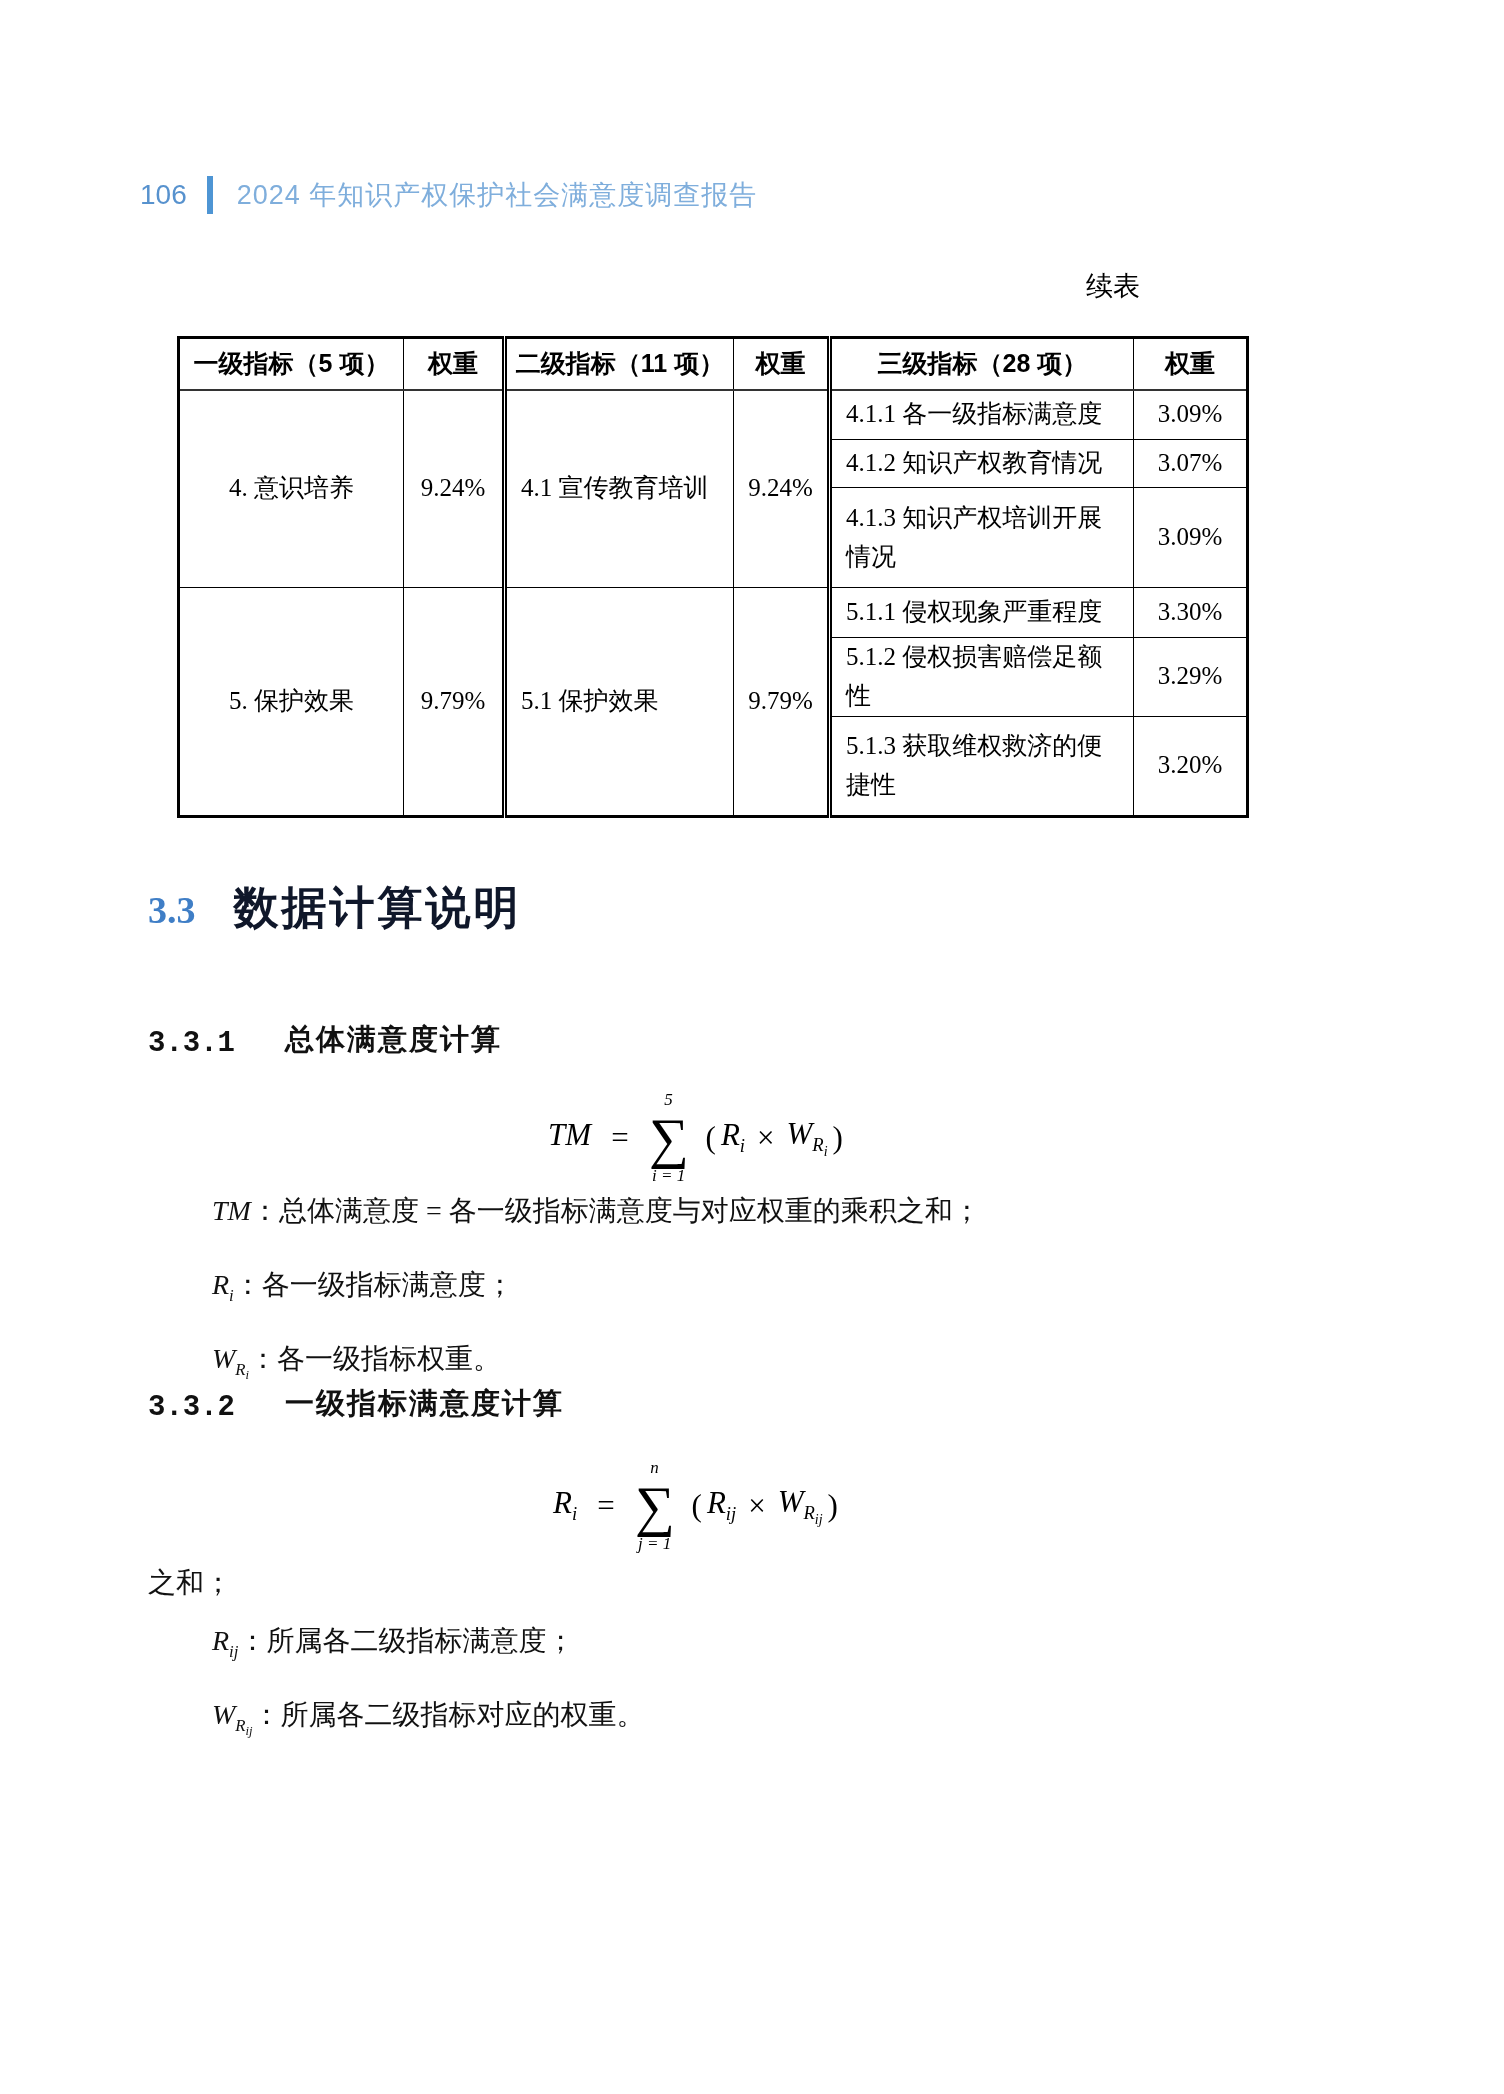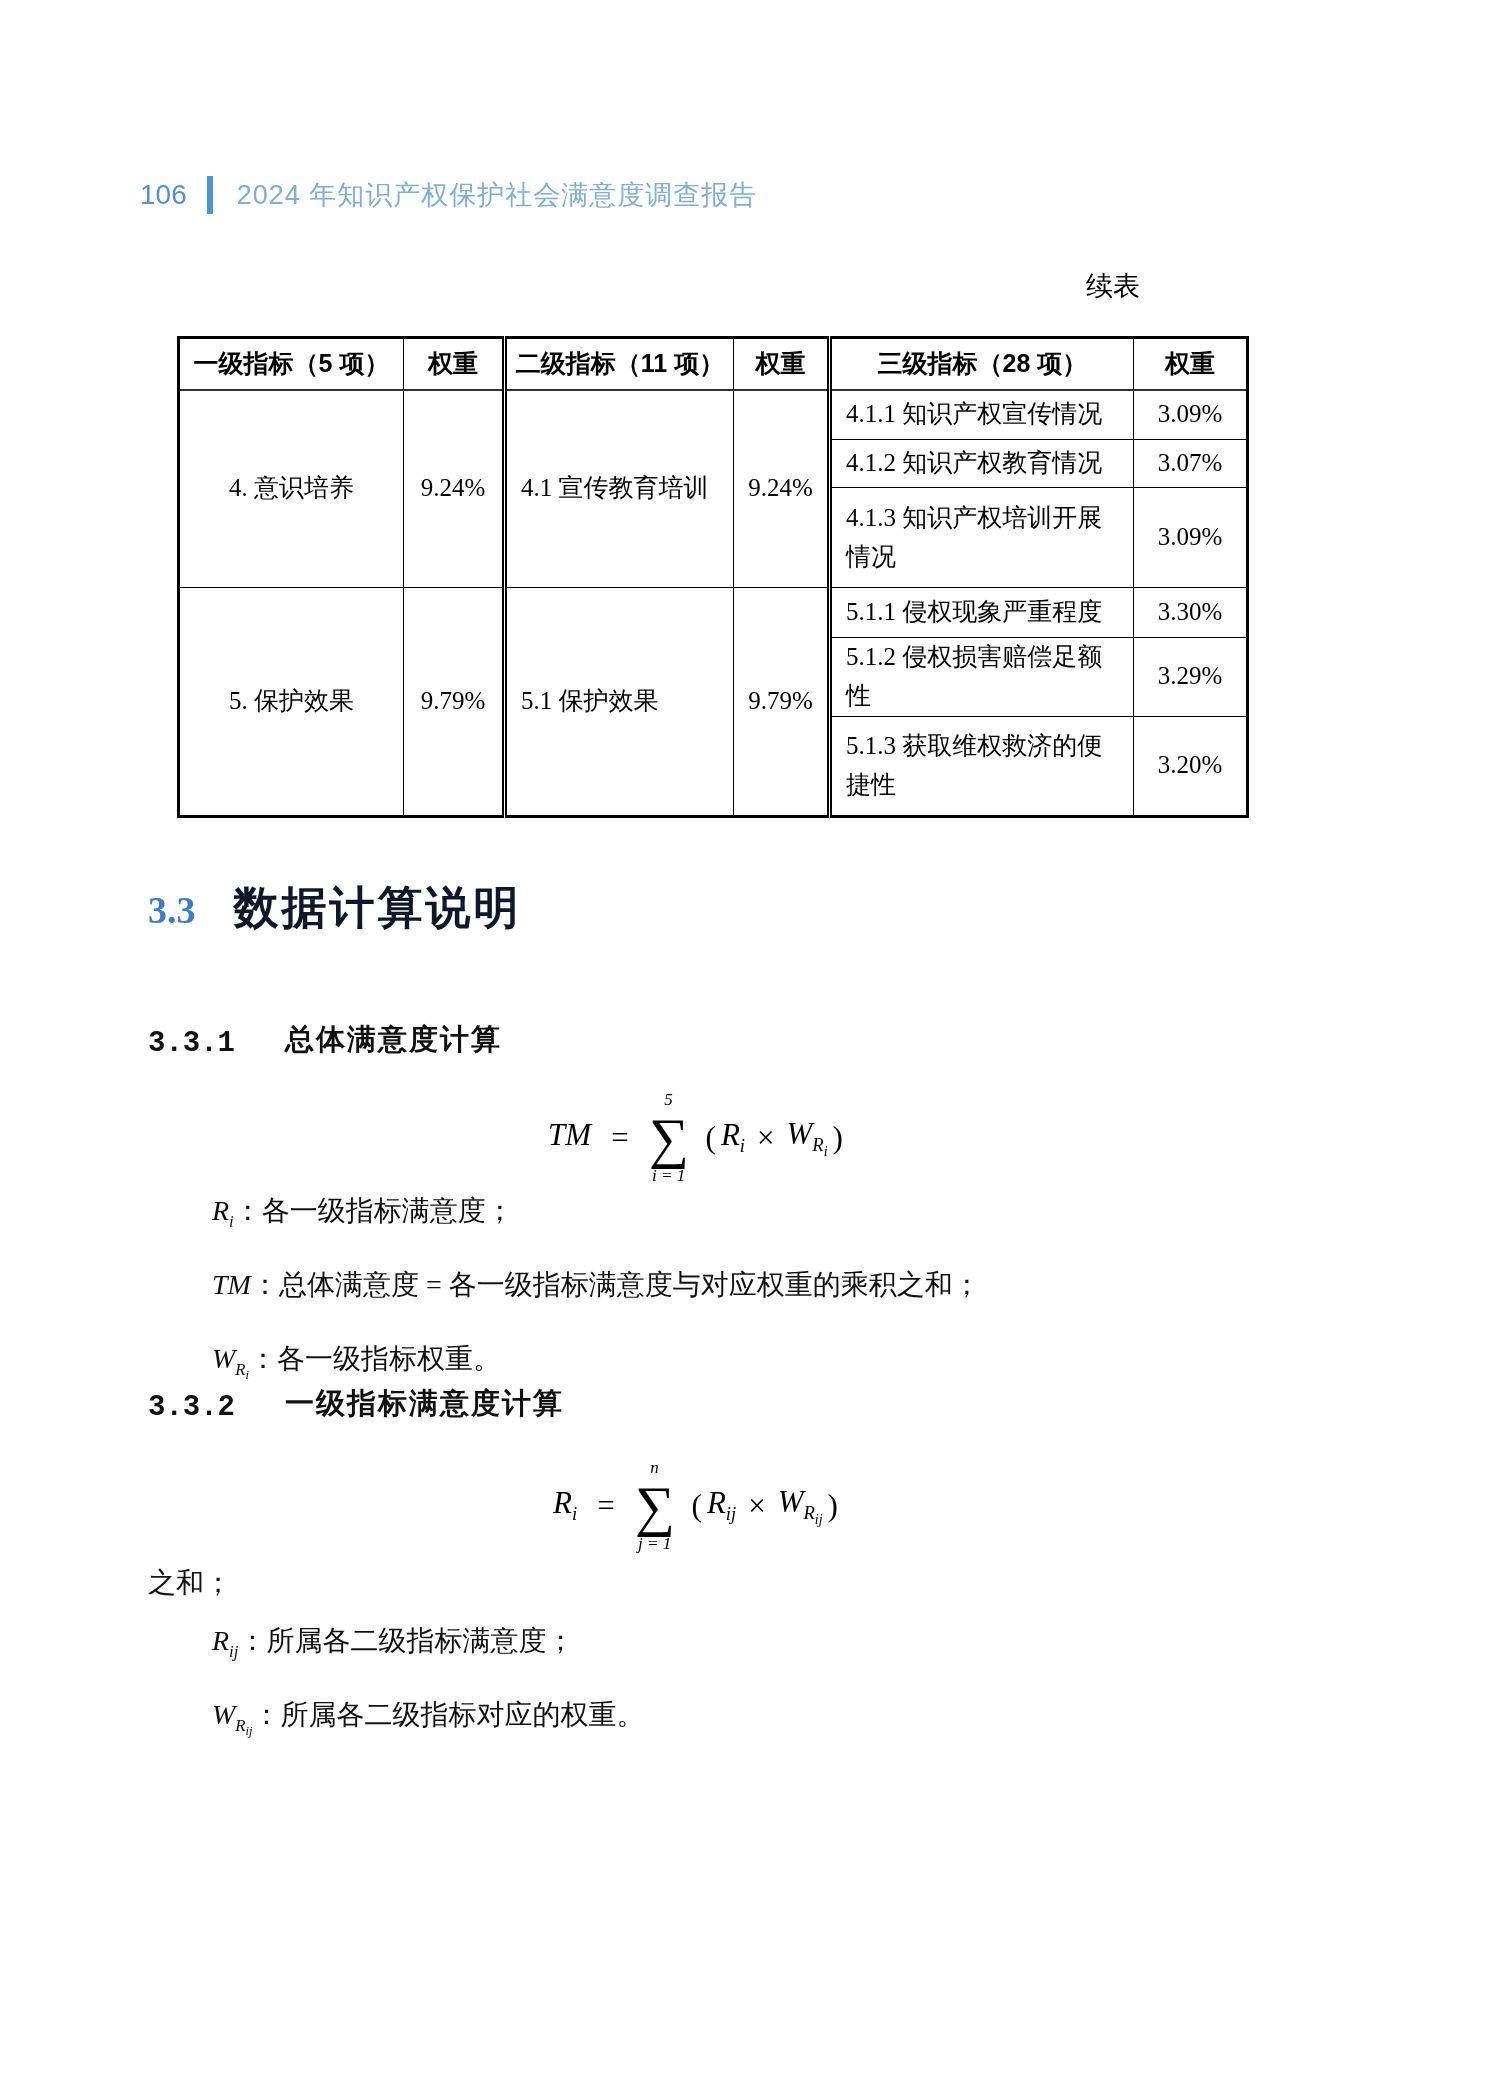--- a/index.html
+++ b/index.html
@@ -95,21 +95,21 @@
         <th class="dbl">三级指标（28 项）</th>
         <th>权重</th>
       </tr>
     </thead>
     <tbody>
       <tr class="r50">
         <td rowspan="3">4. 意识培养</td>
         <td rowspan="3">9.24%</td>
         <td rowspan="3" class="dbl al">4.1 宣传教育培训</td>
         <td rowspan="3">9.24%</td>
-        <td class="dbl al">4.1.1 知识产权宣传情况</td>
+        <td class="dbl al">4.1.1 各一级指标满意度</td>
         <td>3.09%</td>
       </tr>
       <tr class="r48">
         <td class="dbl al">4.1.2 知识产权教育情况</td>
         <td>3.07%</td>
       </tr>
       <tr class="r100">
         <td class="dbl al">4.1.3 知识产权培训开展情况</td>
         <td>3.09%</td>
       </tr>
@@ -151,22 +151,22 @@
       <span class="sigma-limit">i = 1</span>
     </span>
     <span class="f-open">(</span>
     <span class="f-var"><span>R</span><sub>i</sub></span>
     <span class="f-times">×</span>
     <span class="f-var"><span>W</span><sub><span>R</span><sub>i</sub></sub></span>
     <span class="f-close">)</span>
   </div>
 
   <div class="defs" id="defs331">
+    <div class="def-line indent"><span class="def-term"><span>TM</span><sub><span></span><sub></sub></sub></span><span>：总体满意度 = 各一级指标满意度与对应权重的乘积之和；</span></div>
     <div class="def-line indent"><span class="def-term"><span>R</span><sub><span>i</span><sub></sub></sub></span><span>：各一级指标满意度；</span></div>
-    <div class="def-line indent"><span class="def-term"><span>TM</span><sub><span></span><sub></sub></sub></span><span>：总体满意度 = 各一级指标满意度与对应权重的乘积之和；</span></div>
     <div class="def-line indent"><span class="def-term"><span>W</span><sub><span>R</span><sub>i</sub></sub></span><span>：各一级指标权重。</span></div>
   </div>
 
   <div class="subsec" id="sub332-head">
     <span>3.3.2</span>
     <span class="t">一级指标满意度计算</span>
   </div>
 
   <div class="formula" id="formula2">
     <span class="f-var"><span>R</span><sub>i</sub></span>

